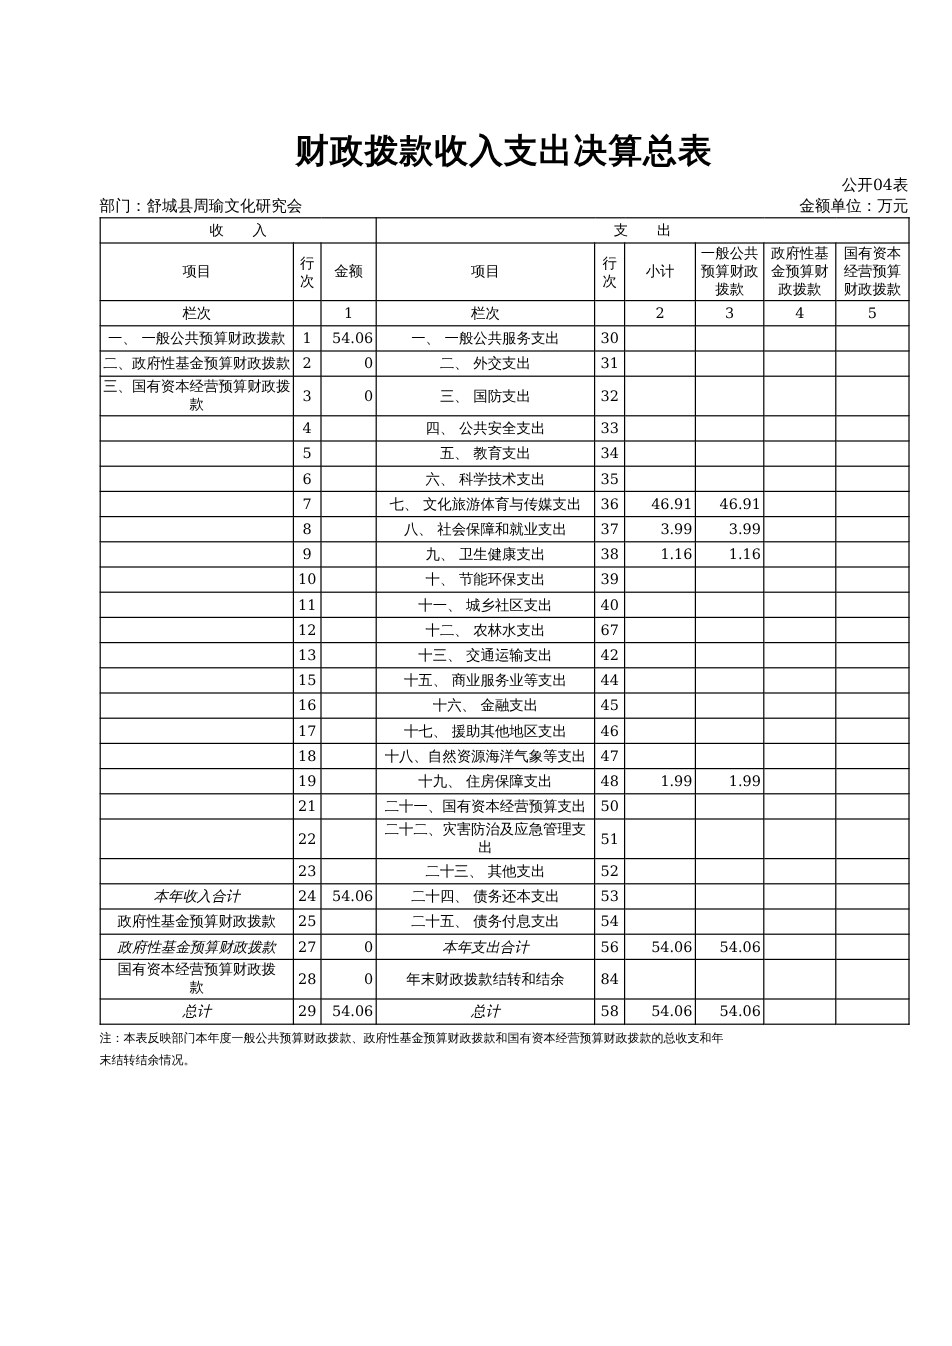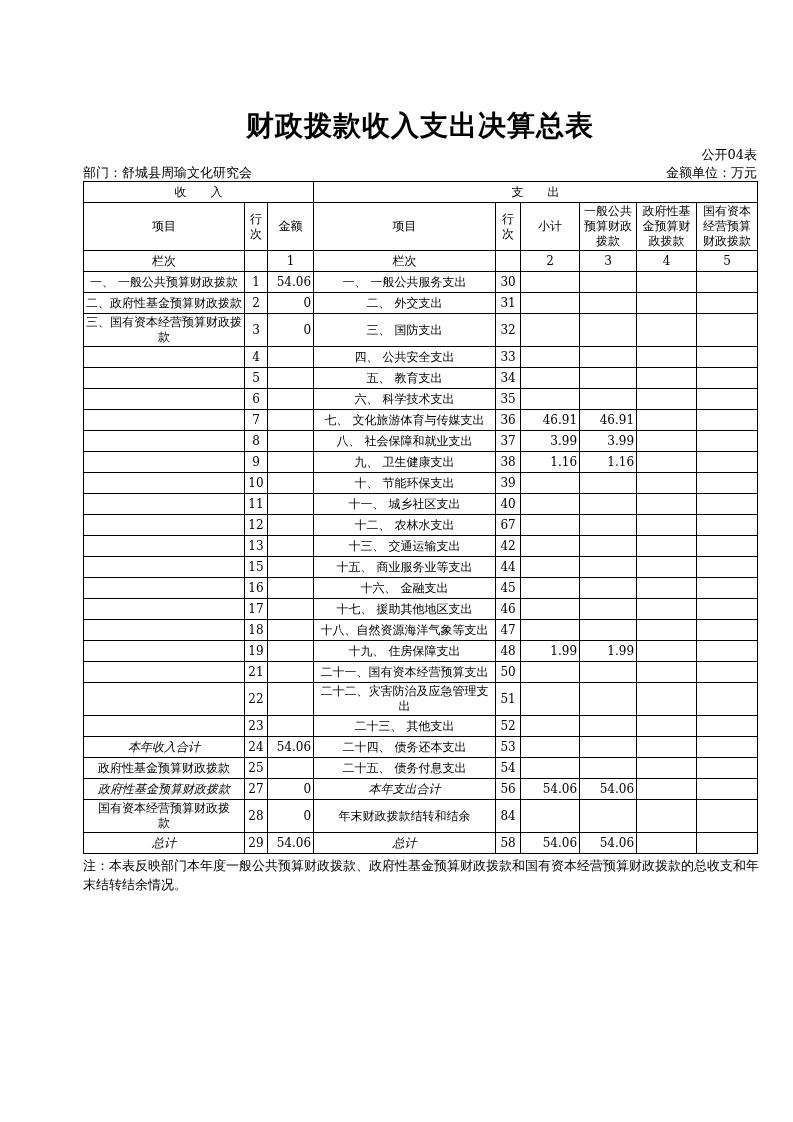--- a/index.html
+++ b/index.html
@@ -57,21 +57,21 @@
   th.section { font-size: 14px; height: 22px; text-align: center; }
   th.colhead { text-align: center; line-height: 14px; height: 43px; }
   td.lanci   { text-align: center; }
   
   td.cell-item { text-align: center; }
   td.cell-line { text-align: center; padding: 1px 0; }
   td.cell-num  { text-align: right; padding-right: 1px; }
   td.total     { font-weight: bold; }
   td.t-center  { text-align: center; font-style: italic; }
   .note {
-    font-size: 13px;
+    font-size: 10px;
     line-height: 19px;
     margin-top: 2px;
     white-space: pre-line;
     width: 700px;
   }
 </style>
 </head>
 <body>
 
 <div class="page">

